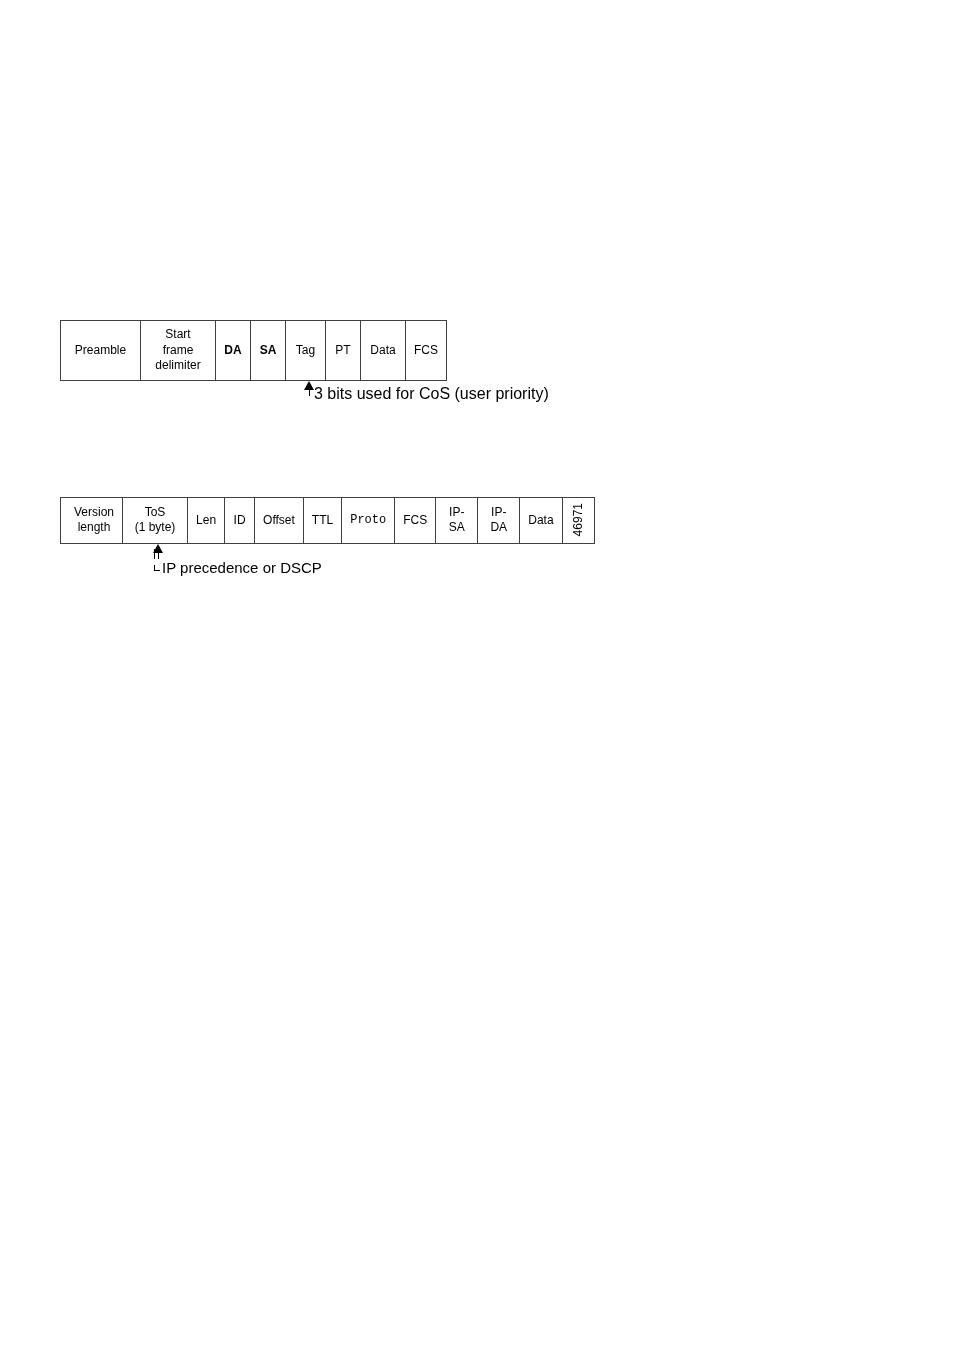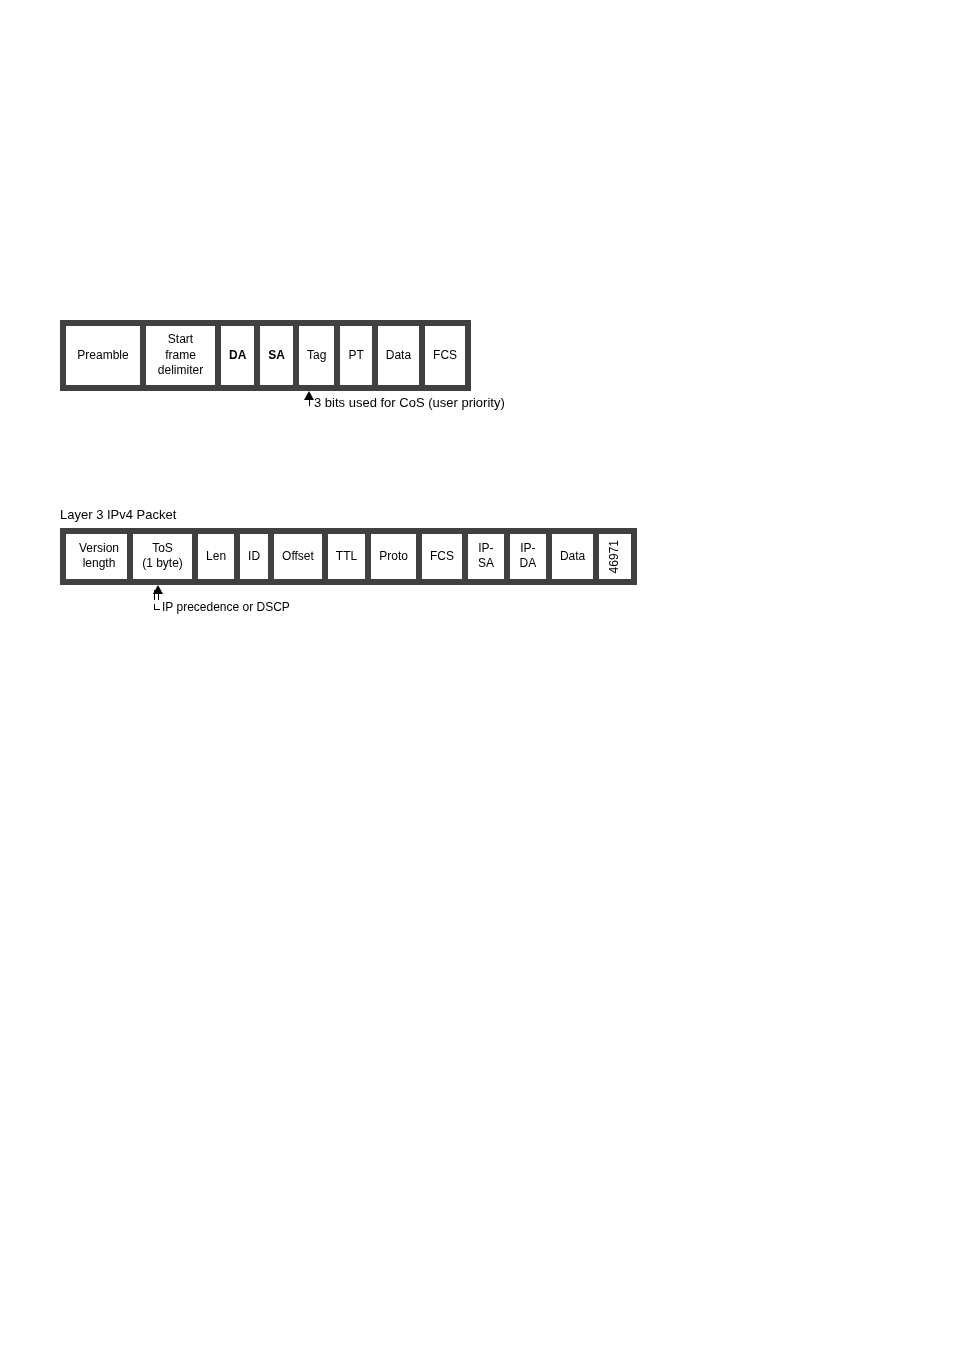--- a/index.html
+++ b/index.html
@@ -35,21 +35,21 @@
       margin-bottom: 6px;
       color: #000;
     }
 
     .frame-table {
       border-collapse: collapse;
       border: none;
     }
 
     .frame-table td {
-      border: 6px solid #404040;
+      border: 1px solid #404040;
       padding: 6px 8px;
       text-align: center;
       font-size: 12px;
       line-height: 1.3;
       vertical-align: middle;
       min-width: 30px;
     }
 
     
     .layer3-section {
@@ -88,54 +88,53 @@
       </tr>
     </tbody>
       </table>
 
     <div style="position:relative; height:36px;">
 
       <div style="position:absolute; left:244px; top:0; display:flex; flex-direction:column; align-items:center;">
         <div style="width:0; height:0; border-left:5px solid transparent; border-right:5px solid transparent; border-bottom:9px solid #000;"></div>
         <div style="width:1px; height:6px; background:#000;"></div>
       </div>
-      <div style="position:absolute; left:254px; top:4px; font-size:13px; white-space:nowrap;">3 bits used for CoS (user priority)</div>
+      <div style="position:absolute; left:254px; top:4px; font-size:16px; white-space:nowrap;">3 bits used for CoS (user priority)</div>
     </div>
   </div>
 
   <div class="layer3-section">
-    <div class="diagram-title">Layer 3 IPv4 Packet</div>
 
     <table class="frame-table">
       <tbody>
           <tr>
         <td style="width:60px;padding-left:13px;">Version<br>length</td>
         <td style="width:65px;">ToS<br>(1 byte)</td>
         <td style="width:35px;">Len</td>
         <td style="width:30px;">ID</td>
         <td style="width:45px;">Offset</td>
         <td style="width:35px;">TTL</td>
-        <td style="width:45px;">Proto</td>
+        <td style="width:45px;font-family:Liberation Mono, monospace;">Proto</td>
         <td style="width:38px;">FCS</td>
         <td style="width:42px;">IP-SA</td>
         <td style="width:42px;">IP-DA</td>
         <td style="width:40px;">Data</td>
         <td class="vert-text-cell">46971</td>
       </tr>
     </tbody>
       </table>
 
     <div style="position:relative; height:40px;">
 
       <div style="position:absolute; left:93px; top:0; display:flex; flex-direction:column; align-items:center;">
         <div style="width:0; height:0; border-left:5px solid transparent; border-right:5px solid transparent; border-bottom:9px solid #000;"></div>
         <div style="width:1px; height:6px; background:#000;"></div>
       </div>
 
       <div style="position:absolute; left:94px; top:15px; display:flex; align-items:center;">
         <div style="width:1px; height:10px; background:#000; position:absolute; left:0; top:-10px;"></div>
         <div style="border-left:1px solid #000; border-bottom:1px solid #000; width:6px; height:6px; display:inline-block; margin-right:2px;"></div>
-        <span style="font-size:12px; white-space:nowrap;">IP precedence or DSCP</span>
+        <span style="font-size:15px; white-space:nowrap;">IP precedence or DSCP</span>
       </div>
     </div>
   </div>
 
 </div>
 
 </body></html>

